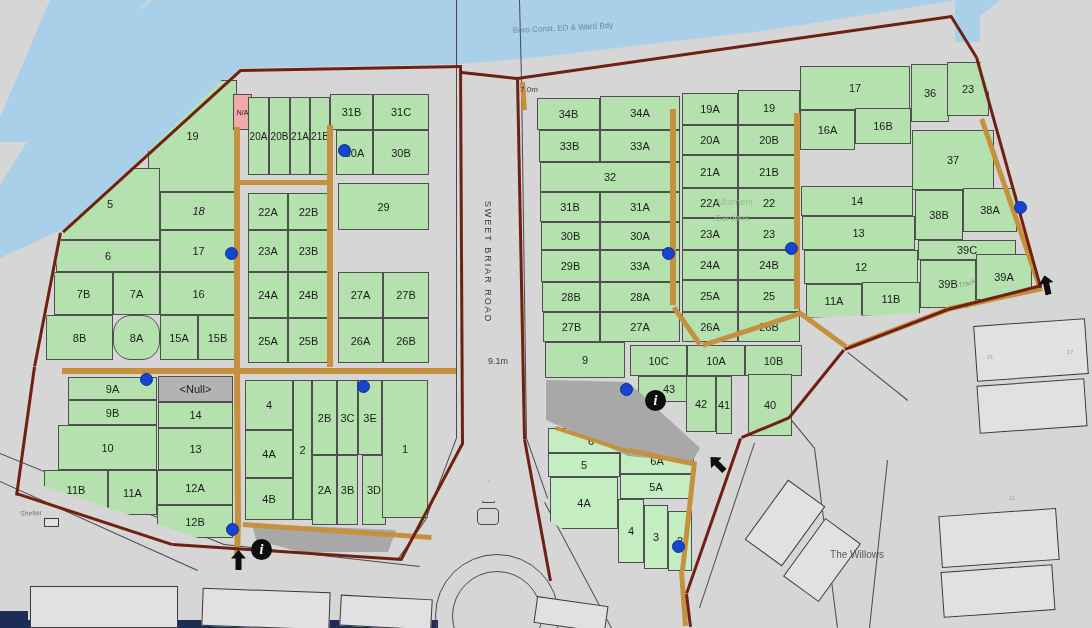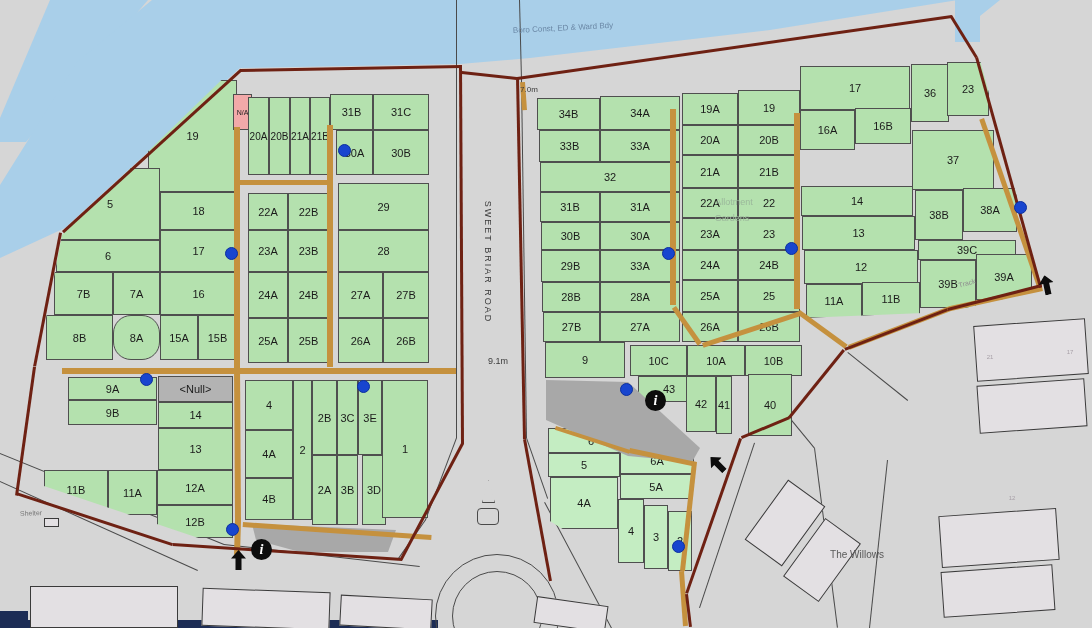--- a/index.html
+++ b/index.html
@@ -59,57 +59,57 @@
     <div class="bldg" style="left: 44px; top: 518px; width: 15px; height: 9px; transform: rotate(0deg); z-index: 2;"></div>
     <div class="bldg" style="left: 762px; top: 486px; width: 46px; height: 74px; transform: rotate(36deg); z-index: 2;"></div>
     <div class="bldg" style="left: 800px; top: 524px; width: 44px; height: 72px; transform: rotate(36deg); z-index: 2;"></div>
     <div class="bldg" style="left: 940px; top: 512px; width: 118px; height: 52px; transform: rotate(-4deg); z-index: 2;"></div>
     <div class="bldg" style="left: 942px; top: 568px; width: 112px; height: 46px; transform: rotate(-4deg); z-index: 2;"></div>
     <div class="bldg" style="left: 975px; top: 322px; width: 112px; height: 56px; transform: rotate(-4deg); z-index: 2;"></div>
     <div class="bldg" style="left: 978px; top: 382px; width: 108px; height: 48px; transform: rotate(-4deg); z-index: 2;"></div>
     <div class="layer" style="clip-path: polygon(240px 62px, 462px 62px, 462px 564px, 252px 556px, 38px 484px, 36px 370px, 62px 235px); z-index: 3;">
       <div class="plot" style="left: 148px; top: 80px; width: 89px; height: 112px; background: rgb(180, 225, 174); font-size: 11px;">19</div>
       <div class="plot" style="left: 60px; top: 168px; width: 100px; height: 72px; background: rgb(180, 225, 174); font-size: 11px;">5</div>
-      <div class="plot" style="left: 160px; top: 192px; width: 77px; height: 38px; background: rgb(180, 225, 174); font-size: 11px;">18</div>
+      <div class="plot" style="left: 160px; top: 192px; width: 77px; height: 38px; background: rgb(180, 225, 174); font-size: 11px; font-style: italic;">18</div>
       <div class="plot" style="left: 160px; top: 230px; width: 77px; height: 42px; background: rgb(180, 225, 174); font-size: 11px;">17</div>
       <div class="plot" style="left: 56px; top: 240px; width: 104px; height: 32px; background: rgb(180, 225, 174); font-size: 11px;">6</div>
       <div class="plot" style="left: 160px; top: 272px; width: 77px; height: 43px; background: rgb(180, 225, 174); font-size: 11px;">16</div>
       <div class="plot" style="left: 54px; top: 272px; width: 59px; height: 43px; background: rgb(180, 225, 174); font-size: 11px;">7B</div>
       <div class="plot" style="left: 113px; top: 272px; width: 47px; height: 43px; background: rgb(180, 225, 174); font-size: 11px;">7A</div>
       <div class="plot" style="left: 46px; top: 315px; width: 67px; height: 45px; background: rgb(180, 225, 174); font-size: 11px;">8B</div>
       <div class="plot" style="left: 113px; top: 315px; width: 47px; height: 45px; background: rgb(180, 225, 174); font-size: 11px; border-radius: 18px;">8A</div>
       <div class="plot" style="left: 160px; top: 315px; width: 38px; height: 45px; background: rgb(180, 225, 174); font-size: 11px;">15A</div>
       <div class="plot" style="left: 198px; top: 315px; width: 39px; height: 45px; background: rgb(180, 225, 174); font-size: 11px;">15B</div>
       <div class="plot" style="left: 233px; top: 94px; width: 19px; height: 36px; background: rgb(242, 169, 169); font-size: 7px;">N/A</div>
       <div class="plot" style="left: 248px; top: 97px; width: 21px; height: 78px; background: rgb(180, 225, 174); font-size: 10px;">20A</div>
       <div class="plot" style="left: 269px; top: 97px; width: 21px; height: 78px; background: rgb(180, 225, 174); font-size: 10px;">20B</div>
       <div class="plot" style="left: 290px; top: 97px; width: 20px; height: 78px; background: rgb(180, 225, 174); font-size: 10px;">21A</div>
       <div class="plot" style="left: 310px; top: 97px; width: 20px; height: 78px; background: rgb(180, 225, 174); font-size: 10px;">21B</div>
       <div class="plot" style="left: 330px; top: 94px; width: 43px; height: 36px; background: rgb(180, 225, 174); font-size: 11px;">31B</div>
       <div class="plot" style="left: 373px; top: 94px; width: 56px; height: 36px; background: rgb(180, 225, 174); font-size: 11px;">31C</div>
       <div class="plot" style="left: 336px; top: 130px; width: 37px; height: 45px; background: rgb(180, 225, 174); font-size: 11px;">30A</div>
       <div class="plot" style="left: 373px; top: 130px; width: 56px; height: 45px; background: rgb(180, 225, 174); font-size: 11px;">30B</div>
       <div class="plot" style="left: 338px; top: 183px; width: 91px; height: 47px; background: rgb(180, 225, 174); font-size: 11px;">29</div>
-      <div class="plot" style="left: 338px; top: 230px; width: 91px; height: 42px; background: rgb(180, 225, 174); font-size: 11px;">28</div>
       <div class="plot" style="left: 338px; top: 272px; width: 45px; height: 46px; background: rgb(180, 225, 174); font-size: 11px;">27A</div>
       <div class="plot" style="left: 383px; top: 272px; width: 46px; height: 46px; background: rgb(180, 225, 174); font-size: 11px;">27B</div>
       <div class="plot" style="left: 338px; top: 318px; width: 45px; height: 45px; background: rgb(180, 225, 174); font-size: 11px;">26A</div>
       <div class="plot" style="left: 383px; top: 318px; width: 46px; height: 45px; background: rgb(180, 225, 174); font-size: 11px;">26B</div>
       <div class="plot" style="left: 248px; top: 193px; width: 40px; height: 37px; background: rgb(180, 225, 174); font-size: 11px;">22A</div>
       <div class="plot" style="left: 288px; top: 193px; width: 41px; height: 37px; background: rgb(180, 225, 174); font-size: 11px;">22B</div>
       <div class="plot" style="left: 248px; top: 230px; width: 40px; height: 42px; background: rgb(180, 225, 174); font-size: 11px;">23A</div>
       <div class="plot" style="left: 288px; top: 230px; width: 41px; height: 42px; background: rgb(180, 225, 174); font-size: 11px;">23B</div>
       <div class="plot" style="left: 248px; top: 272px; width: 40px; height: 46px; background: rgb(180, 225, 174); font-size: 11px;">24A</div>
       <div class="plot" style="left: 288px; top: 272px; width: 41px; height: 46px; background: rgb(180, 225, 174); font-size: 11px;">24B</div>
       <div class="plot" style="left: 248px; top: 318px; width: 40px; height: 45px; background: rgb(180, 225, 174); font-size: 11px;">25A</div>
       <div class="plot" style="left: 288px; top: 318px; width: 41px; height: 45px; background: rgb(180, 225, 174); font-size: 11px;">25B</div>
       <div class="plot" style="left: 68px; top: 377px; width: 89px; height: 23px; background: rgb(180, 225, 174); font-size: 11px;">9A</div>
       <div class="plot" style="left: 158px; top: 376px; width: 75px; height: 26px; background: rgb(179, 179, 179); font-size: 11px;">&lt;Null&gt;</div>
       <div class="plot" style="left: 68px; top: 400px; width: 89px; height: 25px; background: rgb(180, 225, 174); font-size: 11px;">9B</div>
       <div class="plot" style="left: 158px; top: 402px; width: 75px; height: 26px; background: rgb(180, 225, 174); font-size: 11px;">14</div>
+      <div class="plot" style="left: 58px; top: 425px; width: 99px; height: 45px; background: rgb(180, 225, 174); font-size: 11px;">10</div>
       <div class="plot" style="left: 158px; top: 428px; width: 75px; height: 42px; background: rgb(180, 225, 174); font-size: 11px;">13</div>
       <div class="plot" style="left: 44px; top: 470px; width: 64px; height: 40px; background: rgb(180, 225, 174); font-size: 11px;">11B</div>
       <div class="plot" style="left: 108px; top: 470px; width: 49px; height: 45px; background: rgb(180, 225, 174); font-size: 11px;">11A</div>
       <div class="plot" style="left: 157px; top: 470px; width: 76px; height: 35px; background: rgb(180, 225, 174); font-size: 11px;">12A</div>
       <div class="plot" style="left: 157px; top: 505px; width: 76px; height: 33px; background: rgb(180, 225, 174); font-size: 11px;">12B</div>
       <div class="plot" style="left: 245px; top: 380px; width: 48px; height: 50px; background: rgb(180, 225, 174); font-size: 11px;">4</div>
       <div class="plot" style="left: 245px; top: 430px; width: 48px; height: 48px; background: rgb(180, 225, 174); font-size: 11px;">4A</div>
       <div class="plot" style="left: 245px; top: 478px; width: 48px; height: 42px; background: rgb(180, 225, 174); font-size: 11px;">4B</div>
       <div class="plot" style="left: 293px; top: 380px; width: 19px; height: 140px; background: rgb(180, 225, 174); font-size: 11px;">2</div>
       <div class="plot" style="left: 312px; top: 380px; width: 25px; height: 75px; background: rgb(180, 225, 174); font-size: 11px;">2B</div>

